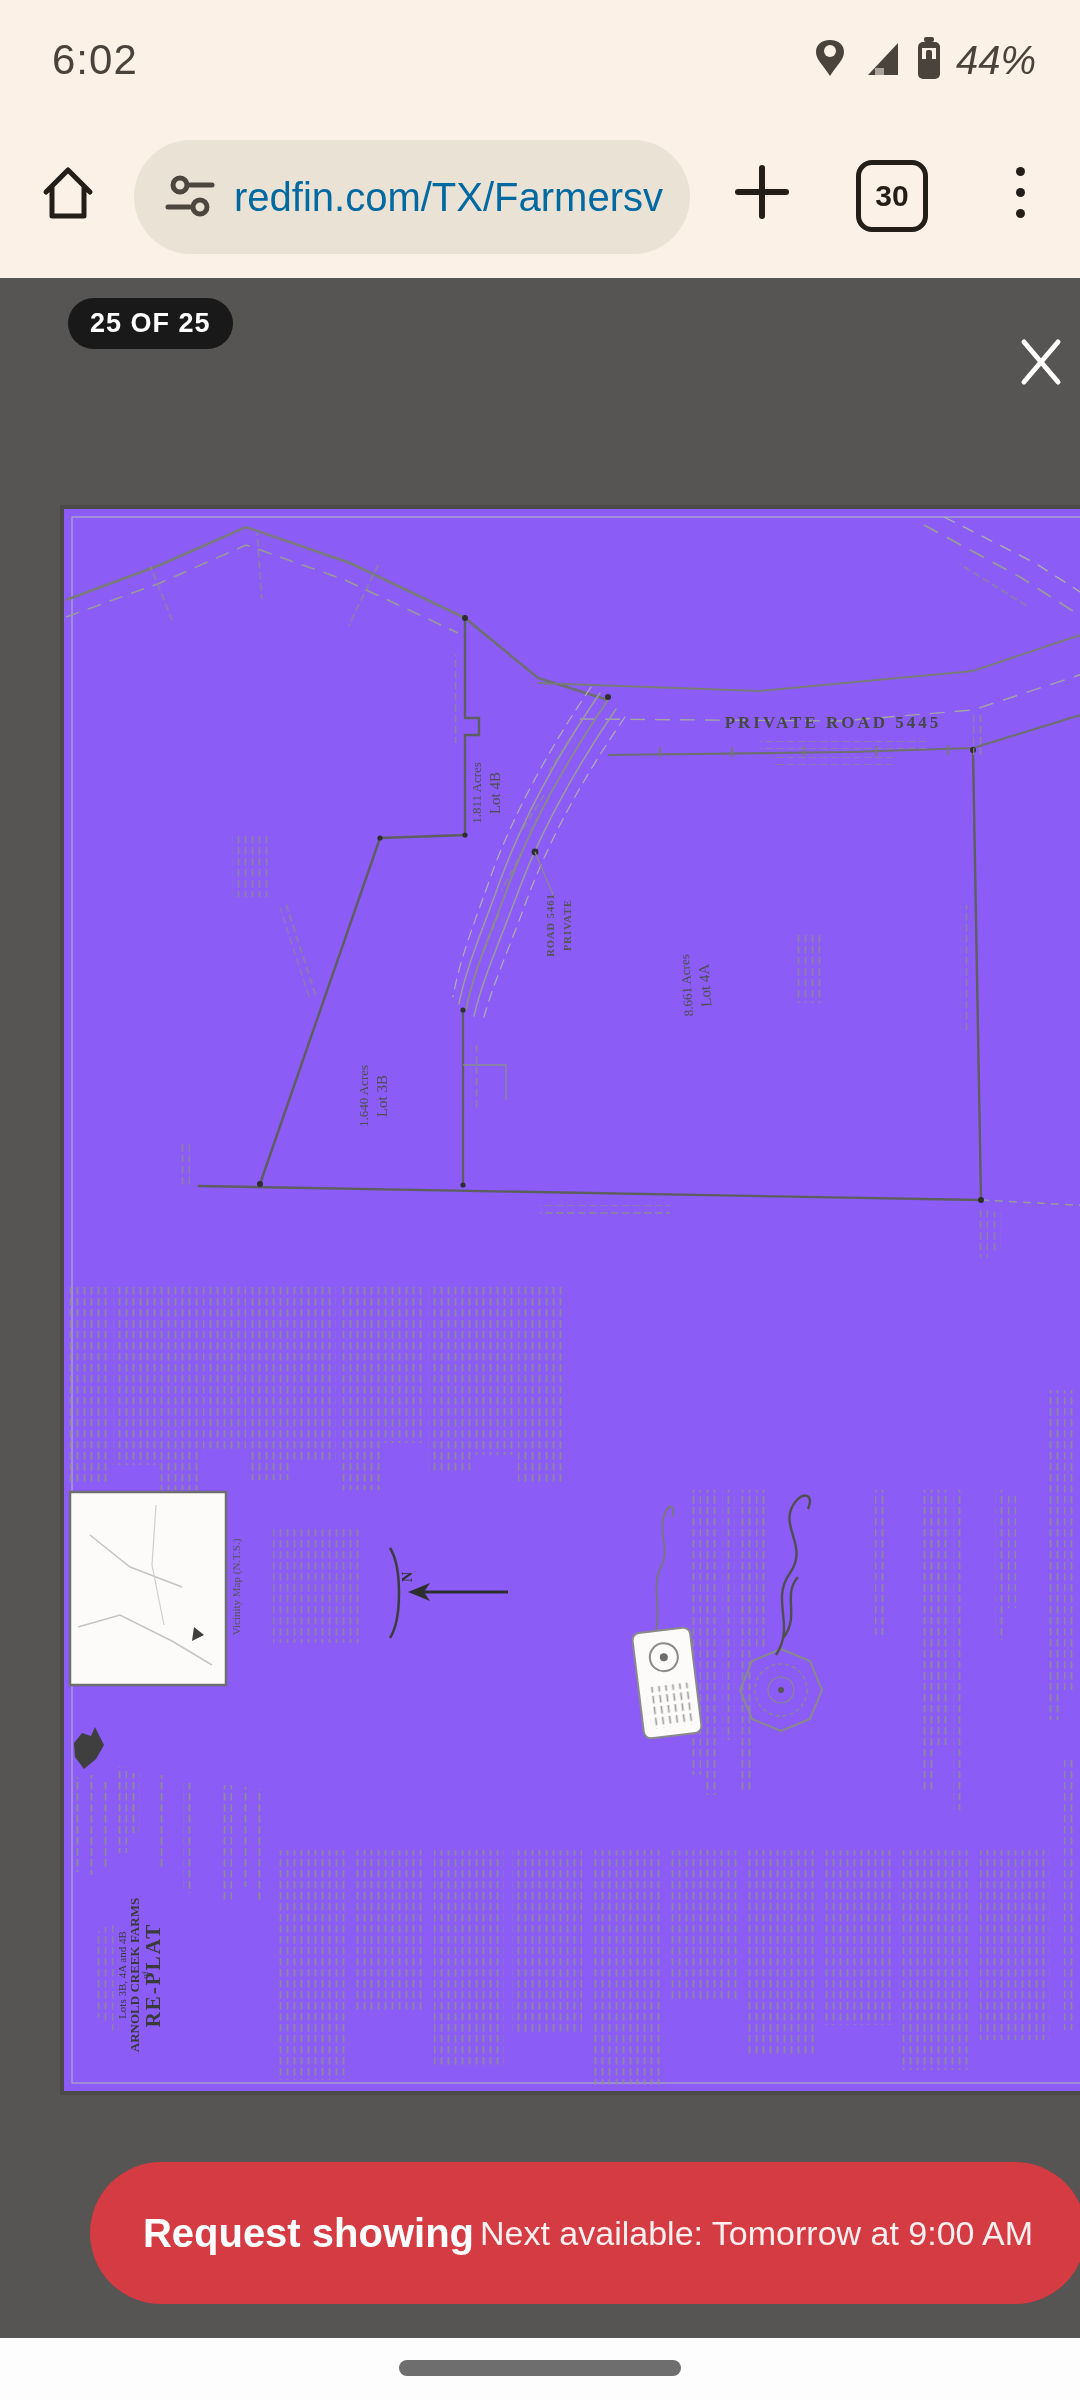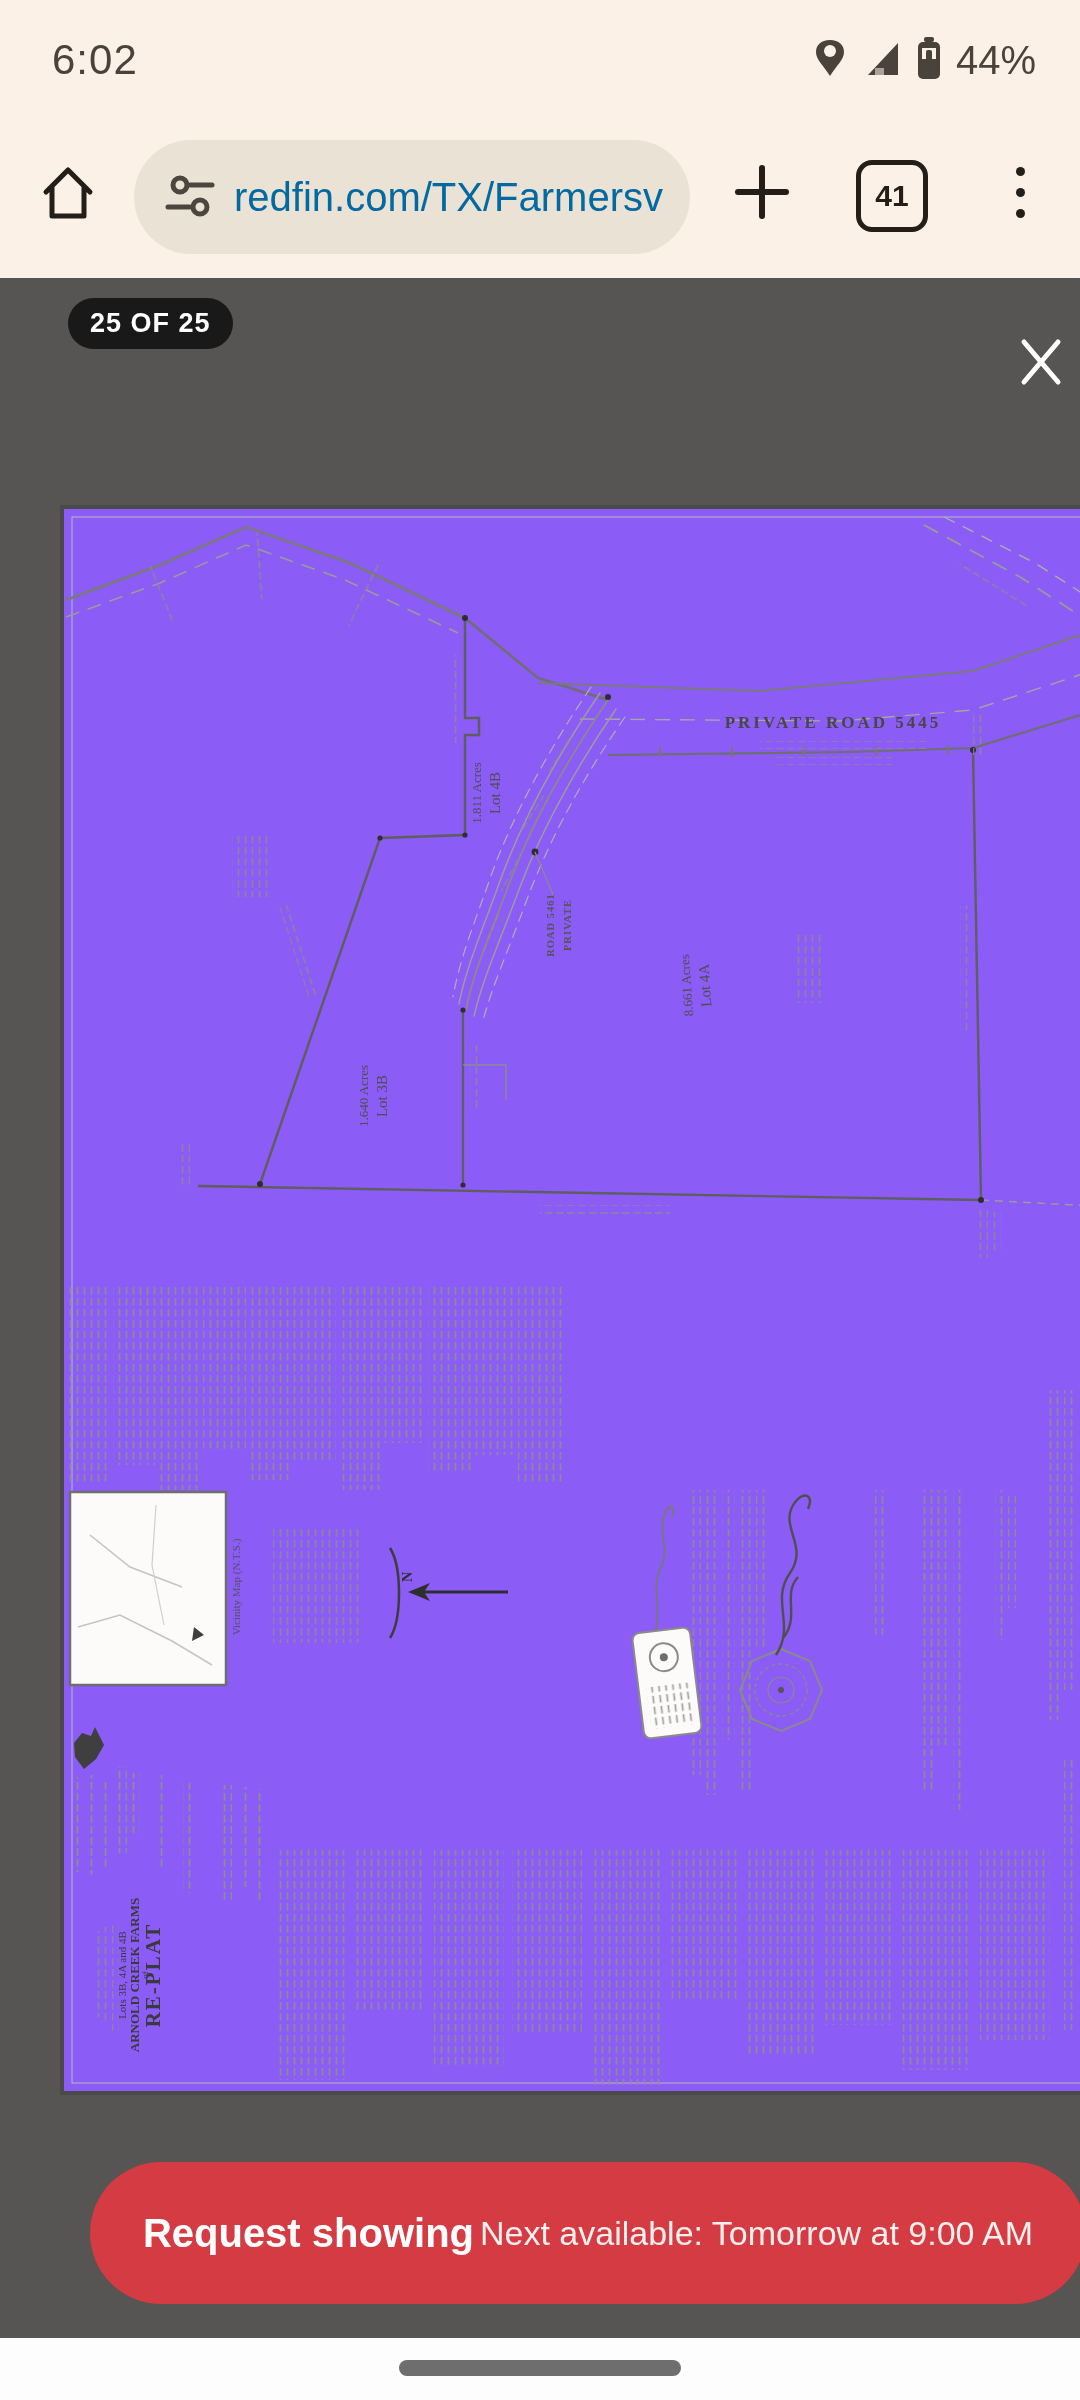--- a/index.html
+++ b/index.html
@@ -4,21 +4,21 @@
 <style>
   html,body{margin:0;padding:0;}
   #page{position:relative;width:1080px;height:2400px;overflow:hidden;
         background:#575553;font-family:"Liberation Sans",sans-serif;}
 
   
   #chrome{position:absolute;left:0;top:0;width:1080px;height:278px;background:#FBF1E7;}
   .status-row{position:absolute;left:0;top:30px;width:1080px;height:60px;}
   .time{position:absolute;left:52px;top:6px;font-size:42px;color:#49433C;letter-spacing:1px;}
   .status-icons{position:absolute;right:44px;top:0;height:60px;display:flex;align-items:center;gap:12px;}
-  .battery-pct{font-size:40px;color:#49433C;margin-left:2px;}
+  .battery-pct{font-size:40px;color:#49433C;margin-left:2px;font-style:italic;}
 
   .toolbar{position:absolute;left:0;top:128px;width:1080px;height:140px;}
   .home-btn{position:absolute;left:36px;top:34px;width:64px;height:64px;}
   .omnibox{position:absolute;left:134px;top:12px;width:556px;height:114px;background:#E9E2D5;
            border-radius:57px;display:flex;align-items:center;overflow:hidden;}
   .omnibox .tune{margin-left:30px;flex:0 0 auto;}
   .url-text{font-size:40px;color:#0369a1;margin-left:18px;white-space:nowrap;}
   .newtab-btn{position:absolute;left:728px;top:30px;width:68px;height:68px;}
   .tabcount-btn{position:absolute;left:856px;top:32px;width:62px;height:62px;border:5px solid #231E18;
            border-radius:16px;display:flex;align-items:center;justify-content:center;}
@@ -98,21 +98,21 @@
         </span>
         <span class="url-text">redfin.com/TX/Farmersv</span>
       </div>
       <div class="newtab-btn">
         <svg width="68" height="68" viewBox="0 0 68 68">
             <line x1="34" y1="10" x2="34" y2="58" stroke="#231E18" stroke-width="6" stroke-linecap="round"></line>
             <line x1="10" y1="34" x2="58" y2="34" stroke="#231E18" stroke-width="6" stroke-linecap="round"></line>
           </svg>
       </div>
       <div class="tabcount-btn">
-        <span>41</span>
+        <span>30</span>
       </div>
       <div class="kebab-btn">
           <i></i>
           <i></i>
           <i></i>
         </div>
     </div>
   </div>
 
   <div id="viewer">

